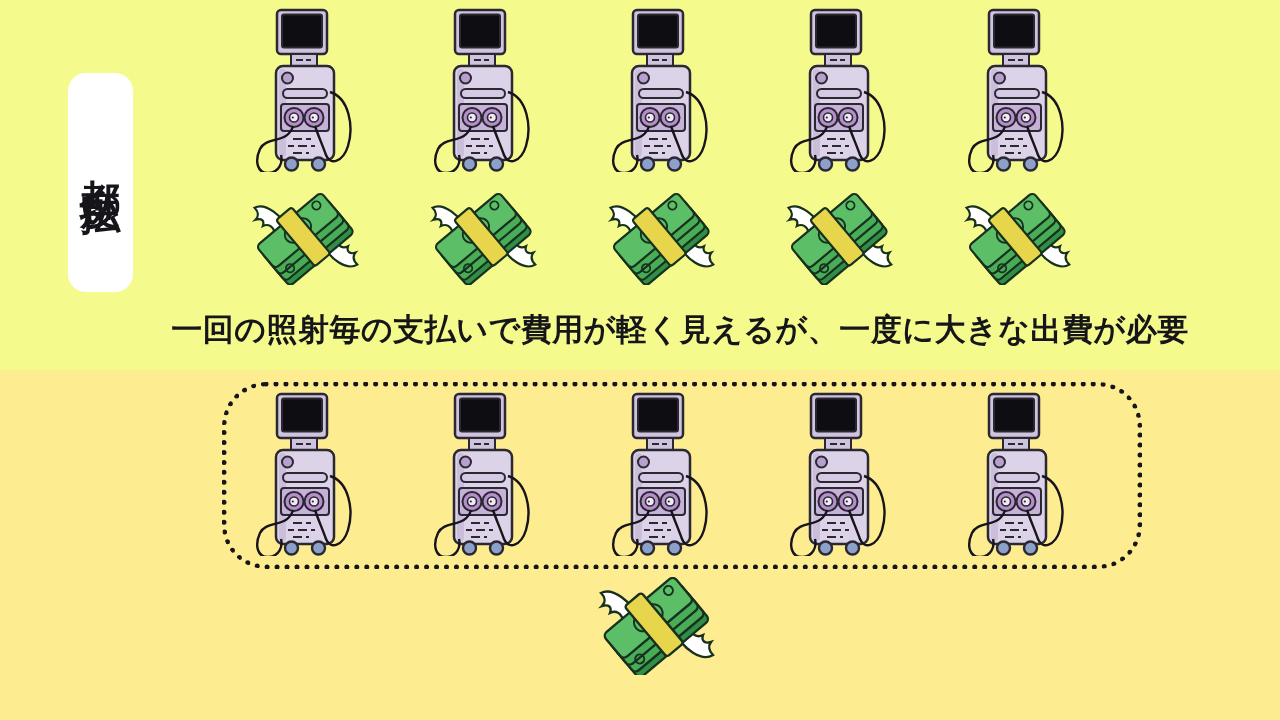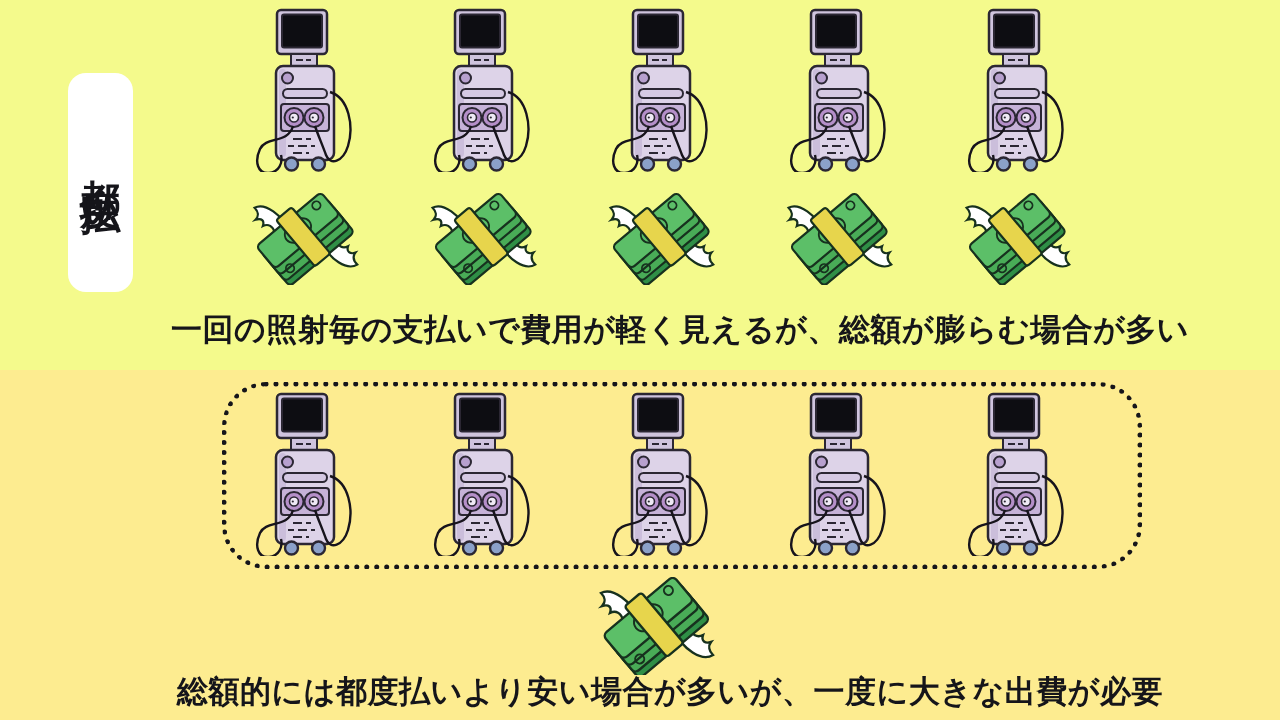--- a/index.html
+++ b/index.html
@@ -161,21 +161,21 @@
           </svg>
   </div>
 
   <div class="slot">
     <svg class="money" viewBox="0 0 120 98" aria-hidden="true">
             <use href="#money-icon"></use>
           </svg>
   </div>
 </div>
 
-    <div class="caption" id="caption-top">一回の照射毎の支払いで費用が軽く見えるが、総額が膨らむ場合が多い</div>
+    <div class="caption" id="caption-top">一回の照射毎の支払いで費用が軽く見えるが、一度に大きな出費が必要</div>
   </div>
 
   <div class="section" id="section-bottom">
     
   </div>
 
   <div class="dotted-box"></div>
 
   <div class="row" id="machines-bottom">
   <div class="slot">
@@ -208,15 +208,14 @@
         </svg>
   </div>
 </div>
 
   <div id="single-money">
     <svg viewBox="0 0 120 98" aria-hidden="true">
         <use href="#money-icon"></use>
       </svg>
   </div>
 
-  <div class="caption" id="caption-bottom">総額的には都度払いより安い場合が多いが、一度に大きな出費が必要</div>
 
 </div>
 
 </body></html>

